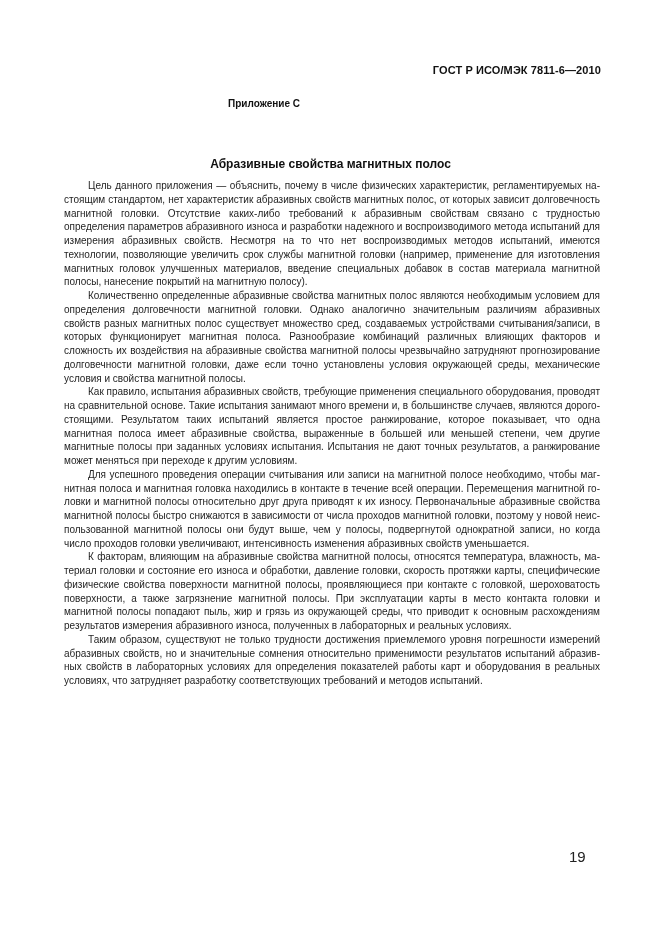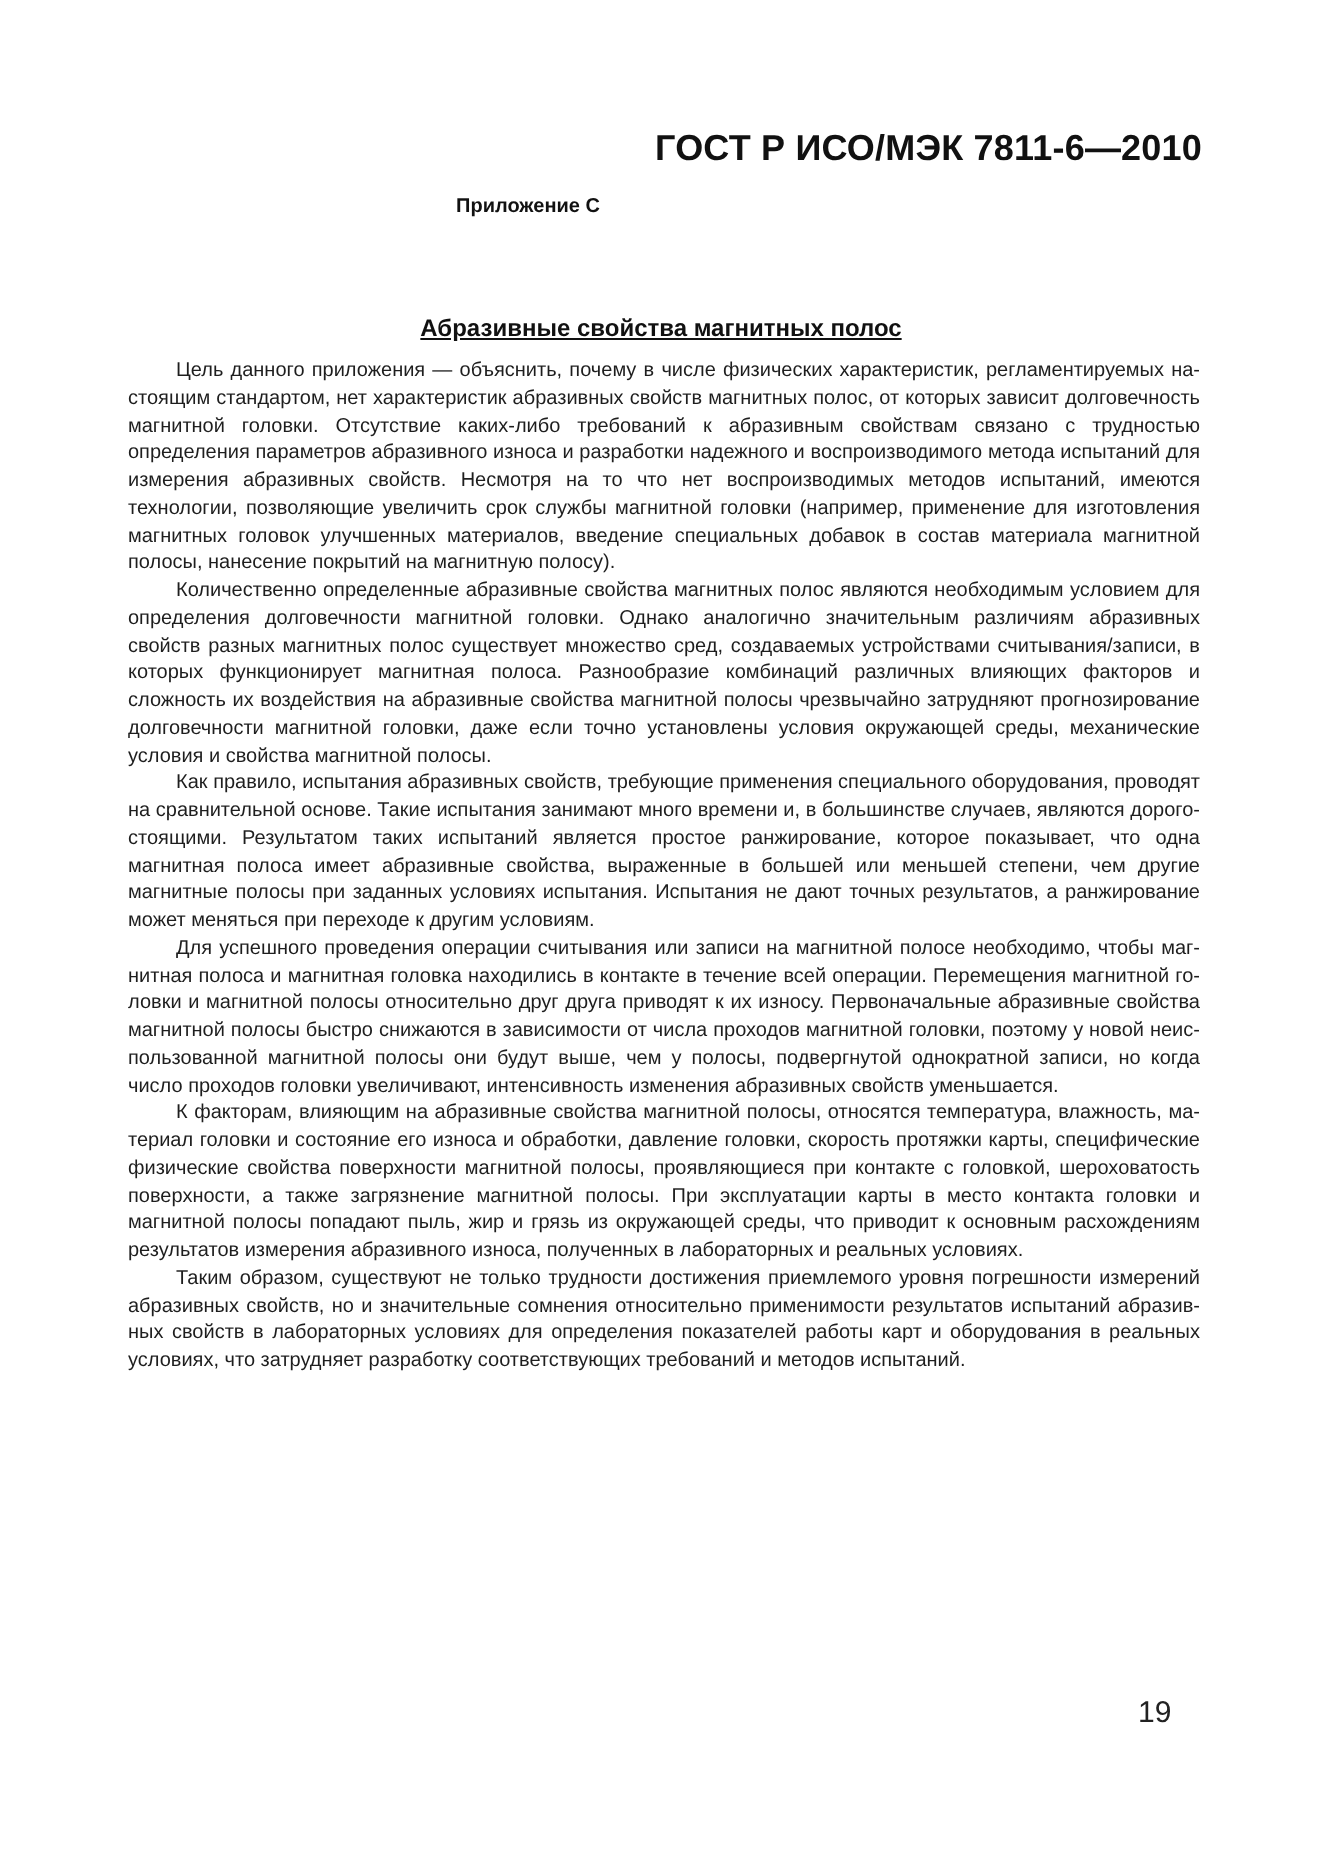--- a/index.html
+++ b/index.html
@@ -1,21 +1,21 @@
 <!DOCTYPE html>
 <html><head>
 <meta charset="utf-8">
 <style>
   html, body { margin:0; padding:0; background:#ffffff; }
   body { width:661px; height:936px; position:relative; overflow:hidden;
          font-family:"Liberation Sans", "DejaVu Sans", sans-serif; color:#1a1a1a; }
-  .header { position:absolute; top:64px; right:60px; font-weight:bold; font-size:18px; letter-spacing:0.1px; color:#111; }
+  .header { position:absolute; top:64px; right:60px; font-weight:bold; font-size:11px; letter-spacing:0.1px; color:#111; }
   .appendix { position:absolute; top:98px; left:0; width:528px; text-align:center; font-weight:bold; font-size:10px; line-height:12px; color:#111; }
   .appendix div { padding-left:0; }
-  .title { position:absolute; top:157px; left:0; width:661px; text-align:center; font-weight:bold; font-size:12px; color:#111;text-decoration:underline; }
+  .title { position:absolute; top:157px; left:0; width:661px; text-align:center; font-weight:bold; font-size:12px; color:#111; }
   .body-text { position:absolute; top:179px; left:64px; width:536px; font-size:10px; line-height:13.75px; text-align:justify; color:#1e1e1e; }
   .body-text p { margin:0; text-indent:24px; hyphens:manual; }
   .page-number { position:absolute; top:848px; left:569px; font-size:15px; color:#222; }
 </style>
 </head>
 <body>
 
 <div class="header">ГОСТ Р ИСО/МЭК  7811-6—2010</div>
 
 <div class="appendix">

